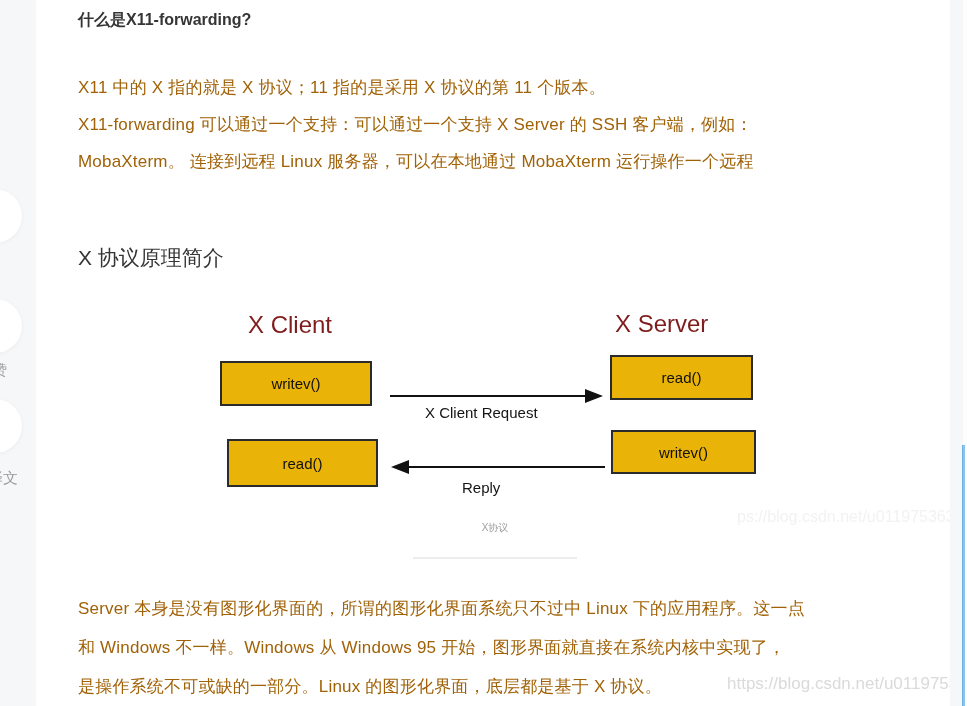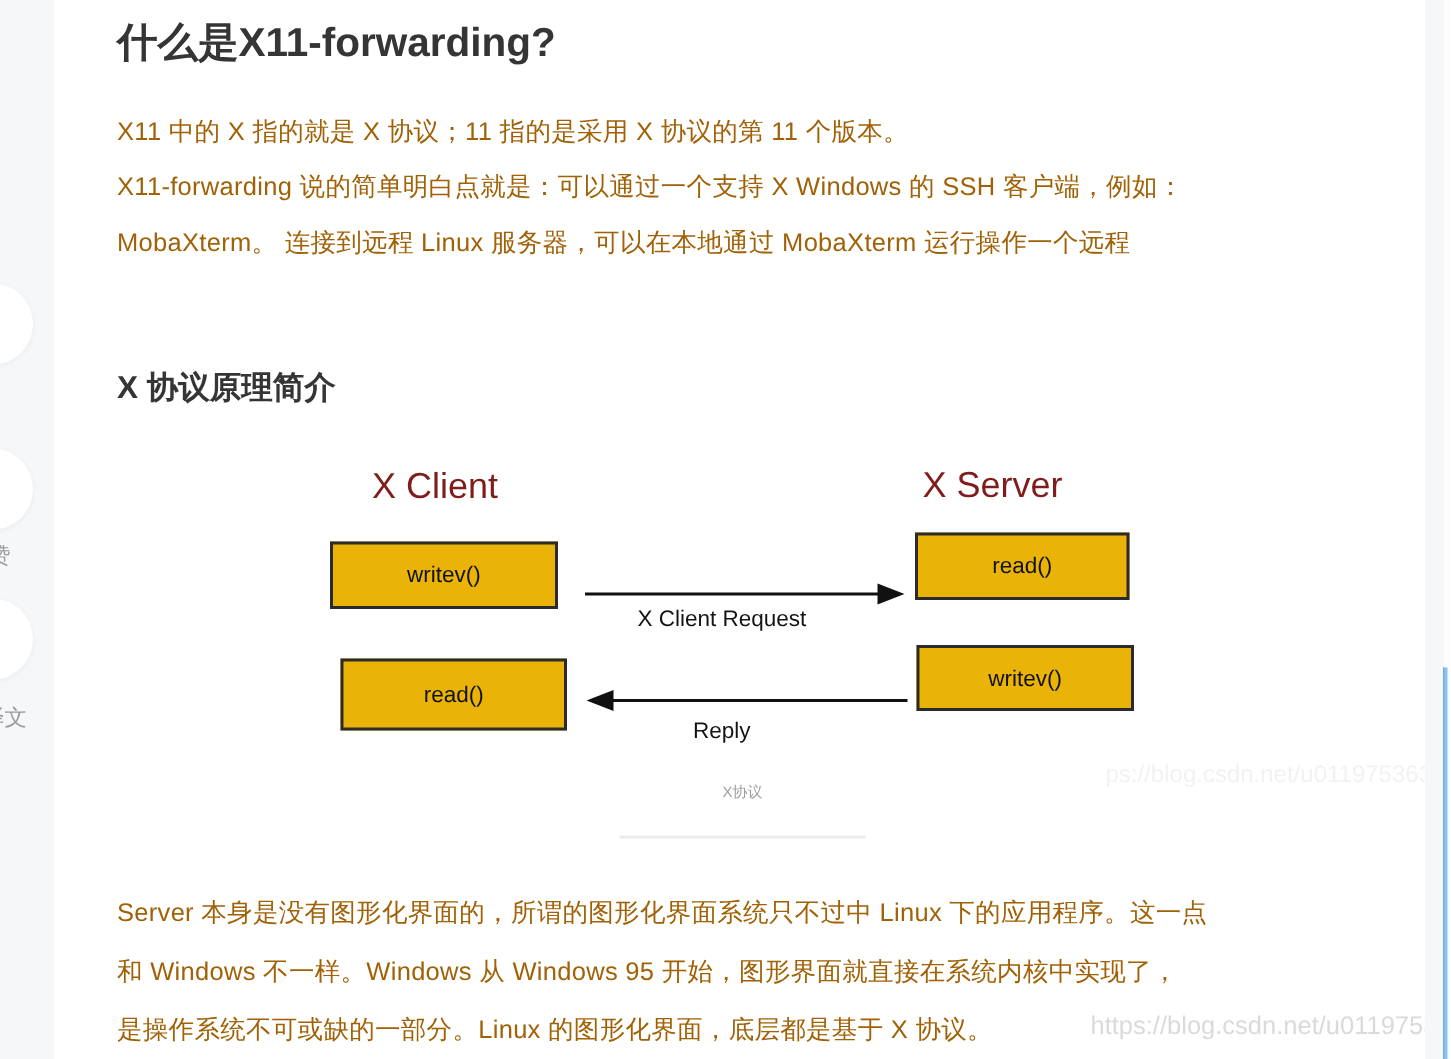--- a/index.html
+++ b/index.html
@@ -25,25 +25,25 @@
   .rail-circle {
     position: absolute; left: -32px; width: 54px; height: 54px;
     background: #ffffff; border-radius: 50%;
     box-shadow: 0 1px 4px rgba(0,0,0,0.05);
   }
   .rail-frag { position: absolute; color: #9a9a9a; font-size: 15px; white-space: nowrap; }
 
   
   .page-title {
     position: absolute; left: 78px; top: 10px;
-    font-size: 27px; font-weight: 700; color: #353535; white-space: nowrap;
+    font-size: 16px; font-weight: 700; color: #353535; white-space: nowrap;
   }
   .section-heading {
     position: absolute; left: 78px; top: 244px;
-    font-size: 21px; font-weight: 700; color: #353535; white-space: nowrap;
+    font-size: 21px; font-weight: 400; color: #353535; white-space: nowrap;
   }
   .tline {
     position: absolute; left: 78px;
     font-size: 17px; color: #a16207; white-space: nowrap; letter-spacing: 0.2px;
   }
 
   
   .diagram {
     position: absolute; left: 185px; top: 303px; width: 620px; height: 200px;
     background: #ffffff; color: #141414;
@@ -84,21 +84,21 @@
     <div class="rail-circle" style="top:189px"></div>
     <div class="rail-circle" style="top:299px"></div>
     <div class="rail-frag" style="left:-8px; top:361px">赞</div>
     <div class="rail-circle" style="top:399px"></div>
     <div class="rail-frag" style="left:-12px; top:469px">译文</div>
   </div>
 
   <h1 class="page-title">什么是X11-forwarding?</h1>
 
   <div class="tline" style="top:76px">X11 中的 X 指的就是 X 协议；11 指的是采用 X 协议的第 11 个版本。</div>
-  <div class="tline" style="top:113px">X11-forwarding 说的简单明白点就是：可以通过一个支持 X Windows 的 SSH 客户端，例如：</div>
+  <div class="tline" style="top:113px">X11-forwarding 可以通过一个支持：可以通过一个支持 X Server 的 SSH 客户端，例如：</div>
   <div class="tline" style="top:150px">MobaXterm。 连接到远程 Linux 服务器，可以在本地通过 MobaXterm 运行操作一个远程</div>
 
   <h2 class="section-heading">X 协议原理简介</h2>
 
   <div class="diagram">
     <div class="diag-title" style="left:63px; top:8px">X Client</div>
     <div class="diag-title" style="left:430px; top:7px">X Server</div>
 
     <div class="diag-box" style="left:35px; top:58px; width:152px; height:45px">writev()</div>
     <div class="diag-box" style="left:425px; top:52px; width:143px; height:45px">read()</div>

